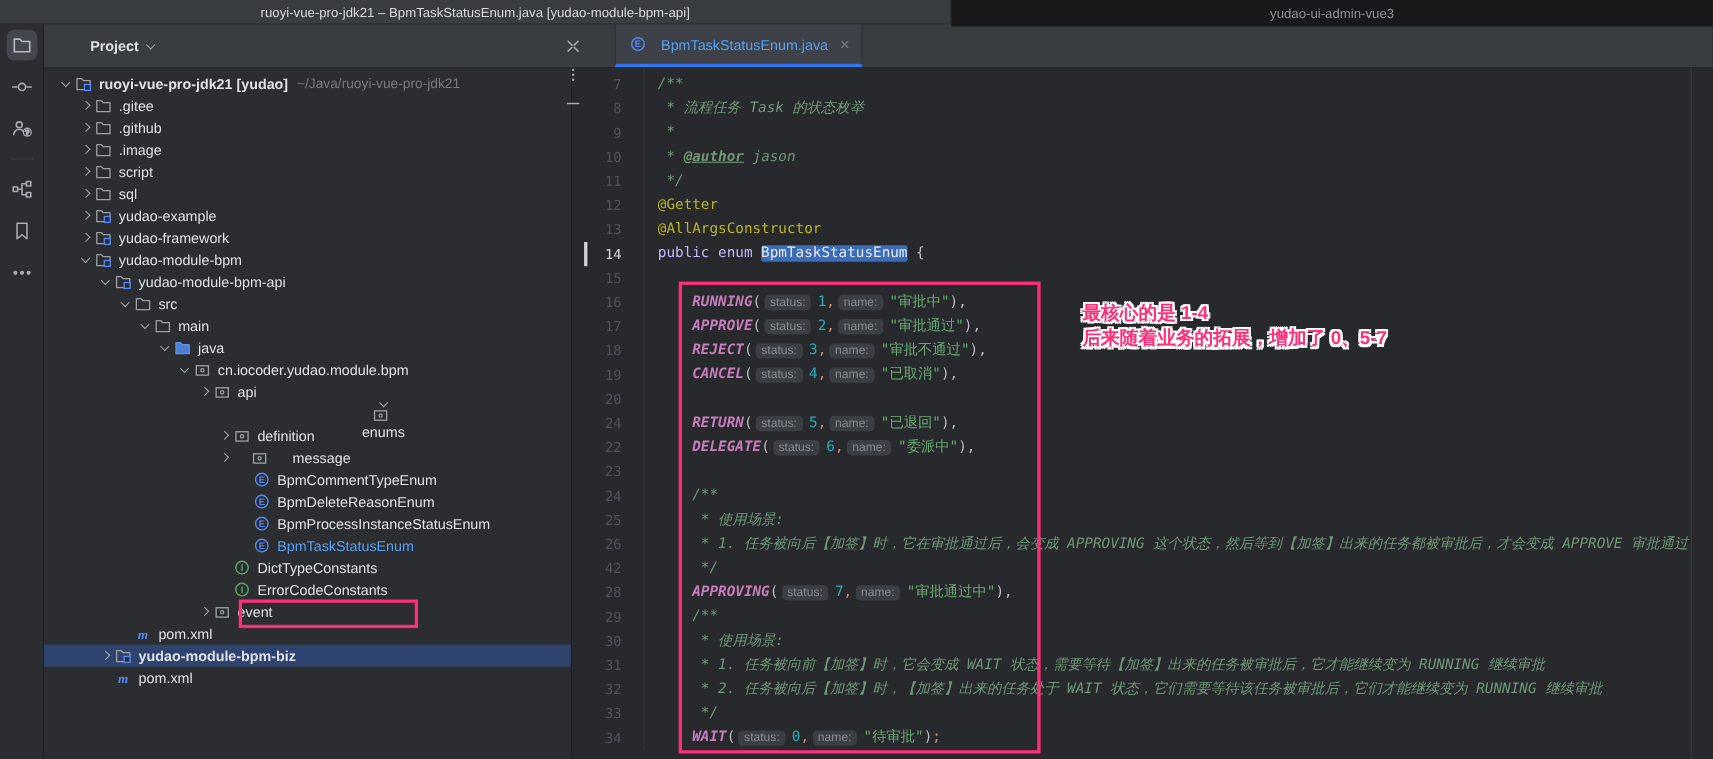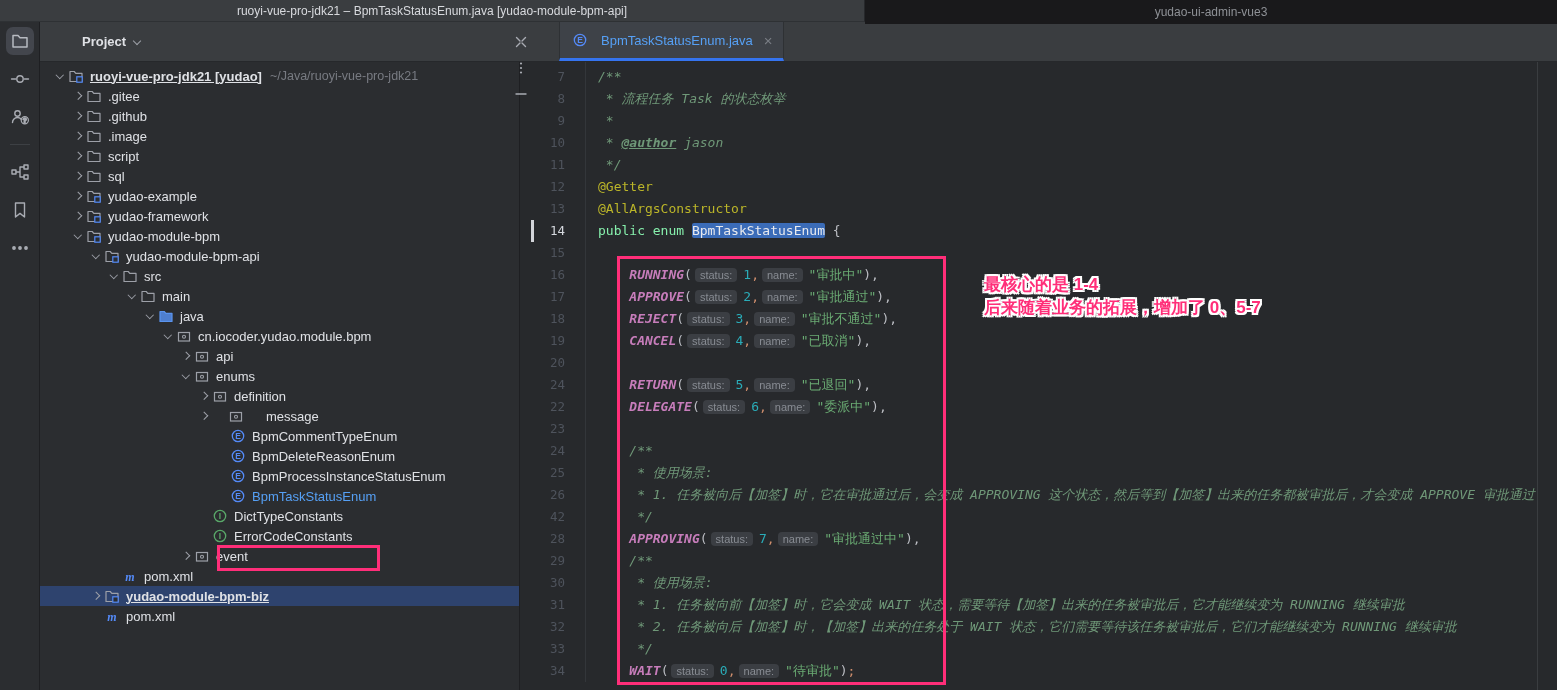--- a/index.html
+++ b/index.html
@@ -43,40 +43,40 @@
   
   #tree { position:absolute; left:40px; top:62px; width:480px; bottom:0; background:#2B2D30;
     border-right:1px solid #1E1F22; padding-top:4px; overflow:hidden; z-index:3; }
   .trow { height:20px; display:flex; align-items:center; font-size:13px; color:#DFE1E5; white-space:nowrap; }
   .trow.sel { background:#2E436E; }
   .chev { width:16px; flex:none; display:flex; justify-content:center; }
   .chev i { width:5.5px; height:5.5px; border-right:1.4px solid #9DA0A8; border-bottom:1.4px solid #9DA0A8; display:inline-block; }
   .chev.closed i { transform:rotate(-45deg); }
   .chev.open i { transform:rotate(45deg); margin-top:-3px; }
   .ticon { width:16px; height:16px; flex:none; margin-right:6px; display:flex; align-items:center; justify-content:center; }
-  .tlabel.bold { font-weight:bold;text-decoration:underline; }
+  .tlabel.bold { font-weight:bold; }
   .tlabel.blue { color:#56A0F5; }
   .tpath { color:#787B82; margin-left:8px; font-size:12.5px; }
 
   
   #editor { position:absolute; left:521px; top:62px; right:0; bottom:0; background:#27292C;
     overflow:hidden; z-index:2; }
   #code { position:relative; padding-top:4px; }
   #gutter-sep { position:absolute; left:64px; top:0; bottom:0; width:1px; background:#33363A; }
   #caret-bar { position:absolute; left:10px; top:158px; width:3px; height:22px; background:#D3D5DA; }
   #scroll-sep { position:absolute; left:1537px; top:62px; bottom:0; width:1px; background:#3A3D40; z-index:3; }
   .cl { display:flex; height:22px; line-height:22px; }
   .ln { flex:0 0 44px; text-align:right; color:#4E535C; font-size:12.5px;
     font-family:"DejaVu Sans Mono",monospace; }
   .ln.cur { color:#D5D8DE; }
   .lc { padding-left:33px; white-space:pre; font-size:13px; font-family:"DejaVu Sans Mono",monospace; color:#BCBEC4; }
   .tk-d  { color:#6F9878; font-style:italic; }
   .tk-dt { color:#6F9878; font-style:italic; font-weight:bold; text-decoration:underline; }
   .tk-a  { color:#BBB529; }
-  .tk-k  { color:#86efac; }
+  .tk-k  { color:#c4b5fd; }
   .tk-c  { color:#E8EAEE; background:#3B6CB8; border-radius:2px; }
   .tk-e  { color:#C77DBB; font-style:italic; font-weight:bold; }
   .tk-nm { color:#2AACB8; }
   .tk-s  { color:#6AAB73; }
   .tk-p  { color:#BCBEC4; }
   .tk-o  { color:#CF8E6D; }
   .tk-h  { font-family:"Liberation Sans",sans-serif; font-style:normal; font-size:11px; color:#888C93;
     background:#3B3E43; border-radius:4px; padding:1px 5px; margin:0 6px 0 3px; }
 
   
@@ -376,21 +376,21 @@
         <i></i>
       </span>
       <span class="ticon">
         <svg width="16" height="16" viewBox="0 0 16 16">
           <rect x="2.5" y="4.5" width="11" height="8.5" stroke="#9DA0A8" stroke-width="1.2" fill="none"></rect>
           <circle cx="8" cy="8.7" r="1.5" stroke="#9DA0A8" stroke-width="1.1" fill="none"></circle>
         </svg>
       </span>
       <span class="tlabel">api</span>
     </div>
-    <div class="trow" style="padding-left: 138px;">
+    <div class="trow" style="padding-left: 138px; flex-direction: column;">
       <span class="chev open">
         <i></i>
       </span>
       <span class="ticon">
         <svg width="16" height="16" viewBox="0 0 16 16">
           <rect x="2.5" y="4.5" width="11" height="8.5" stroke="#9DA0A8" stroke-width="1.2" fill="none"></rect>
           <circle cx="8" cy="8.7" r="1.5" stroke="#9DA0A8" stroke-width="1.1" fill="none"></circle>
         </svg>
       </span>
       <span class="tlabel">enums</span>

